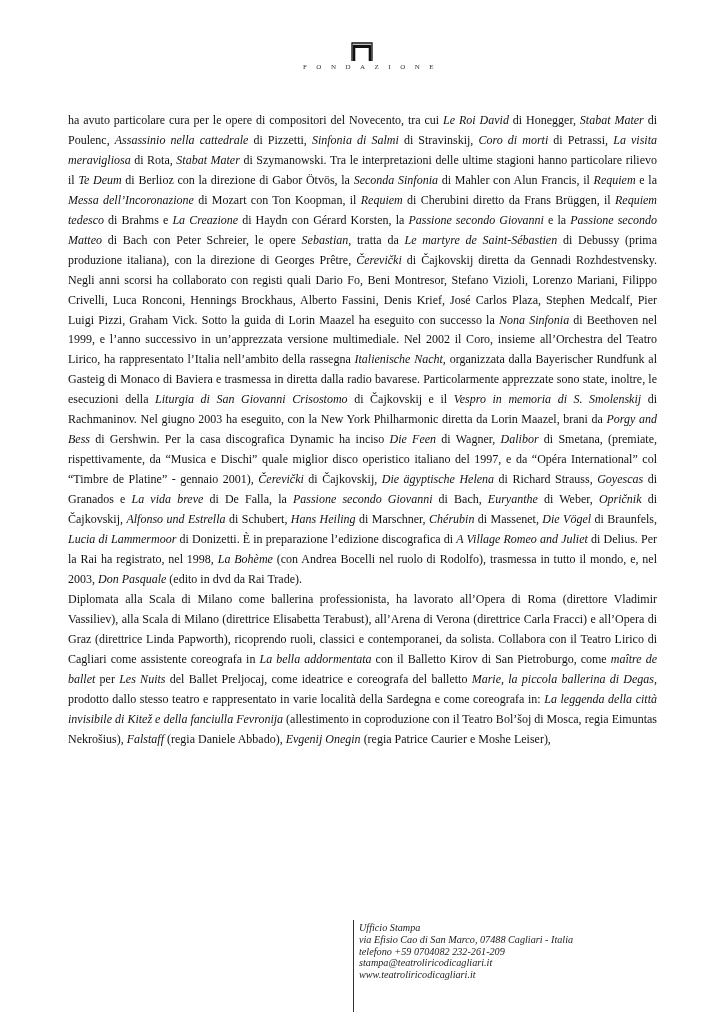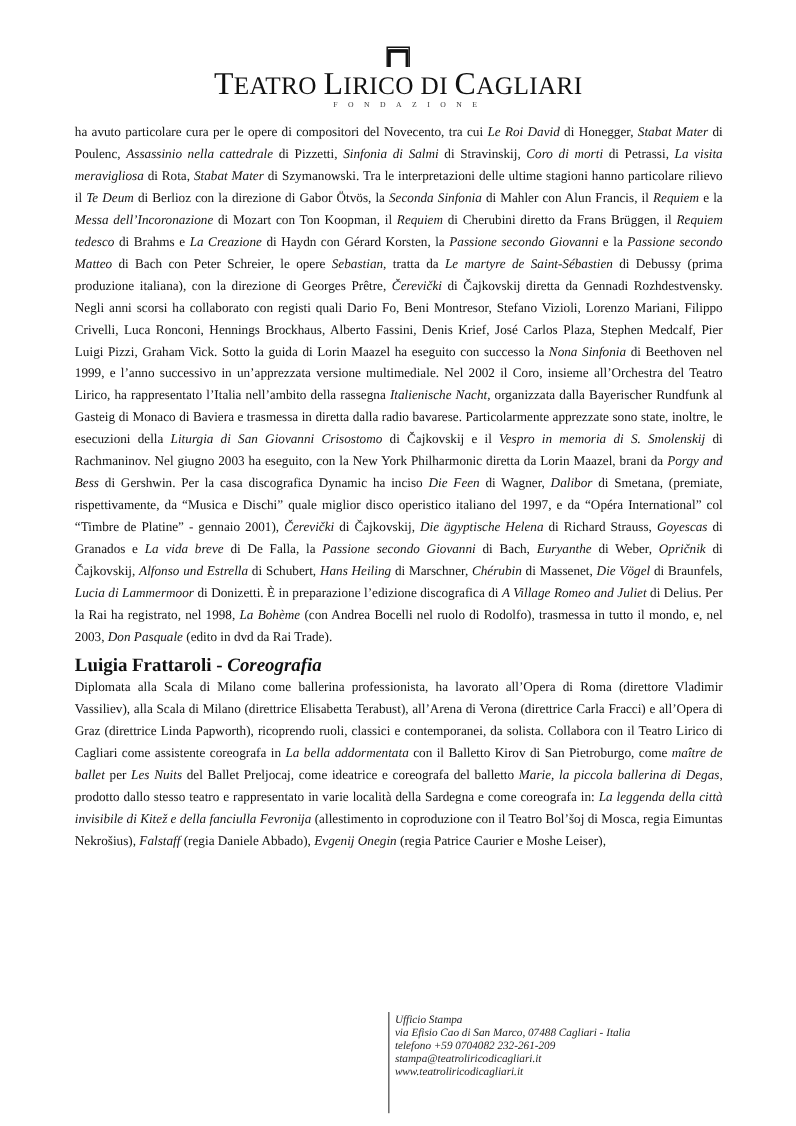--- a/index.html
+++ b/index.html
@@ -20,31 +20,25 @@
 </style>
 </head>
 <body>
 
 <div class="logo">
   <svg class="logo-icon" viewBox="0 0 24 22">
     <path d="M2 21 V3 H22 V21" fill="none" stroke="#111" stroke-width="1.3"></path>
     <path d="M4 21 V6 H20 V21" fill="none" stroke="#111" stroke-width="2.6"></path>
     <rect x="4" y="5" width="16" height="3" fill="#111"></rect>
   </svg>
-  <div class="logo-title">
-    <span class="big">T</span><span>EATRO </span><span class="big">L</span><span>IRICO DI </span><span class="big">C</span><span>AGLIARI</span>
-  </div>
   <div class="logo-sub">FONDAZIONE</div>
 </div>
 
 <div class="page">
   <p class="para" id="sec1"><span>ha avuto particolare cura per le opere di compositori del Novecento, tra cui </span><i>Le Roi David</i><span> di Honegger, </span><i>Stabat Mater</i><span> di Poulenc, </span><i>Assassinio nella cattedrale</i><span> di Pizzetti, </span><i>Sinfonia di Salmi</i><span> di Stravinskij, </span><i>Coro di morti</i><span> di Petrassi, </span><i>La visita meravigliosa</i><span> di Rota, </span><i>Stabat Mater</i><span> di Szymanowski. Tra le interpretazioni delle ultime stagioni hanno particolare rilievo il </span><i>Te Deum</i><span> di Berlioz con la direzione di Gabor Ötvös, la </span><i>Seconda Sinfonia</i><span> di Mahler con Alun Francis, il </span><i>Requiem</i><span> e la </span><i>Messa dell’Incoronazione</i><span> di Mozart con Ton Koopman, il </span><i>Requiem</i><span> di Cherubini diretto da Frans Brüggen, il </span><i>Requiem tedesco</i><span> di Brahms e </span><i>La Creazione</i><span> di Haydn con Gérard Korsten, la </span><i>Passione secondo Giovanni</i><span> e la </span><i>Passione secondo Matteo</i><span> di Bach con Peter Schreier, le opere </span><i>Sebastian</i><span>, tratta da </span><i>Le martyre de Saint-Sébastien</i><span> di Debussy (prima produzione italiana), con la direzione di Georges Prêtre, </span><i>Čerevički</i><span> di Čajkovskij diretta da Gennadi Rozhdestvensky. Negli anni scorsi ha collaborato con registi quali Dario Fo, Beni Montresor, Stefano Vizioli, Lorenzo Mariani, Filippo Crivelli, Luca Ronconi, Hennings Brockhaus, Alberto Fassini, Denis Krief, José Carlos Plaza, Stephen Medcalf, Pier Luigi Pizzi, Graham Vick. Sotto la guida di Lorin Maazel ha eseguito con successo la </span><i>Nona Sinfonia</i><span> di Beethoven nel 1999, e l’anno successivo in un’apprezzata versione multimediale. Nel 2002 il Coro, insieme all’Orchestra del Teatro Lirico, ha rappresentato l’Italia nell’ambito della rassegna </span><i>Italienische Nacht,</i><span> organizzata dalla Bayerischer Rundfunk al Gasteig di Monaco di Baviera e trasmessa in diretta dalla radio bavarese. Particolarmente apprezzate sono state, inoltre, le esecuzioni della </span><i>Liturgia di San Giovanni Crisostomo</i><span> di Čajkovskij e il </span><i>Vespro in memoria di S. Smolenskij</i><span> di Rachmaninov. Nel giugno 2003 ha eseguito, con la New York Philharmonic diretta da Lorin Maazel, brani da </span><i>Porgy and Bess</i><span> di Gershwin. Per la casa discografica Dynamic ha inciso </span><i>Die Feen</i><span> di Wagner, </span><i>Dalibor</i><span> di Smetana, (premiate, rispettivamente, da “Musica e Dischi” quale miglior disco operistico italiano del 1997, e da “Opéra International” col “Timbre de Platine” - gennaio 2001), </span><i>Čerevički</i><span> di Čajkovskij, </span><i>Die ägyptische Helena</i><span> di Richard Strauss, </span><i>Goyescas</i><span> di Granados e </span><i>La vida breve</i><span> di De Falla, la </span><i>Passione secondo Giovanni</i><span> di Bach, </span><i>Euryanthe</i><span> di Weber, </span><i>Opričnik</i><span> di Čajkovskij, </span><i>Alfonso und Estrella</i><span> di Schubert, </span><i>Hans Heiling</i><span> di Marschner, </span><i>Chérubin</i><span> di Massenet, </span><i>Die Vögel</i><span> di Braunfels, </span><i>Lucia di Lammermoor</i><span> di Donizetti. È in preparazione l’edizione discografica di </span><i>A Village Romeo and Juliet</i><span> di Delius. Per la Rai ha registrato, nel 1998, </span><i>La Bohème</i><span> (con Andrea Bocelli nel ruolo di Rodolfo), trasmessa in tutto il mondo, e, nel 2003, </span><i>Don Pasquale</i><span> (edito in dvd da Rai Trade).</span></p>
-  <div class="heading">
-    <span>Luigia Frattaroli - </span><i>Coreografia</i>
-  </div>
   <p class="para" id="sec2"><span>Diplomata alla Scala di Milano come ballerina professionista, ha lavorato all’Opera di Roma (direttore Vladimir Vassiliev), alla Scala di Milano (direttrice Elisabetta Terabust), all’Arena di Verona (direttrice Carla Fracci) e all’Opera di Graz (direttrice Linda Papworth), ricoprendo ruoli, classici e contemporanei, da solista. Collabora con il Teatro Lirico di Cagliari come assistente coreografa in </span><i>La bella addormentata</i><span> con il Balletto Kirov di San Pietroburgo, come </span><i>maître de ballet</i><span> per </span><i>Les Nuits</i><span> del Ballet Preljocaj, come ideatrice e coreografa del balletto </span><i>Marie, la piccola ballerina di Degas</i><span>, prodotto dallo stesso teatro e rappresentato in varie località della Sardegna e come coreografa in: </span><i>La leggenda della città invisibile di Kitež e della fanciulla Fevronija</i><span> (allestimento in coproduzione con il Teatro Bol’šoj di Mosca, regia Eimuntas Nekrošius), </span><i>Falstaff</i><span> (regia Daniele Abbado), </span><i>Evgenij Onegin</i><span> (regia Patrice Caurier e Moshe Leiser), </span></p>
 </div>
 
 <div class="footer">
   <div>Ufficio Stampa</div>
   <div>via Efisio Cao di San Marco, 07488 Cagliari - Italia</div>
   <div>telefono +59 0704082 232-261-209</div>
   <div>stampa@teatroliricodicagliari.it</div>
   <div>www.teatroliricodicagliari.it</div>
 </div>

